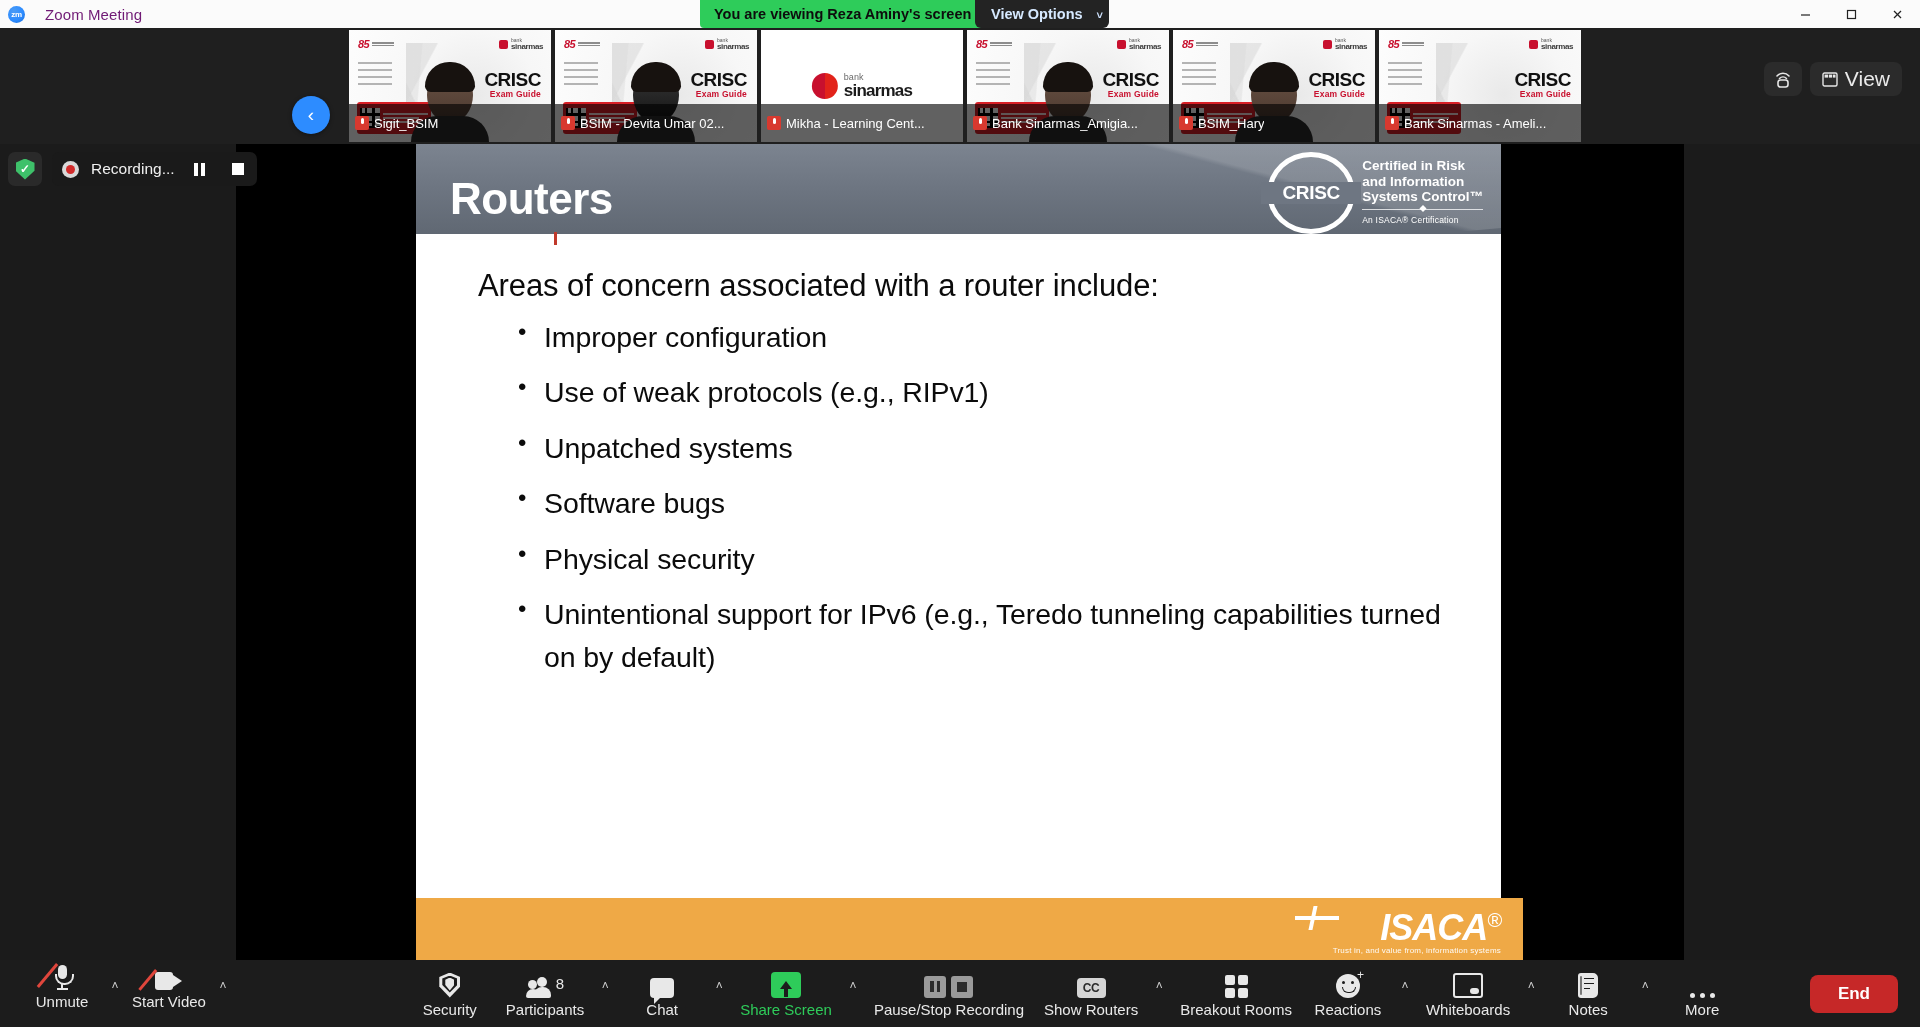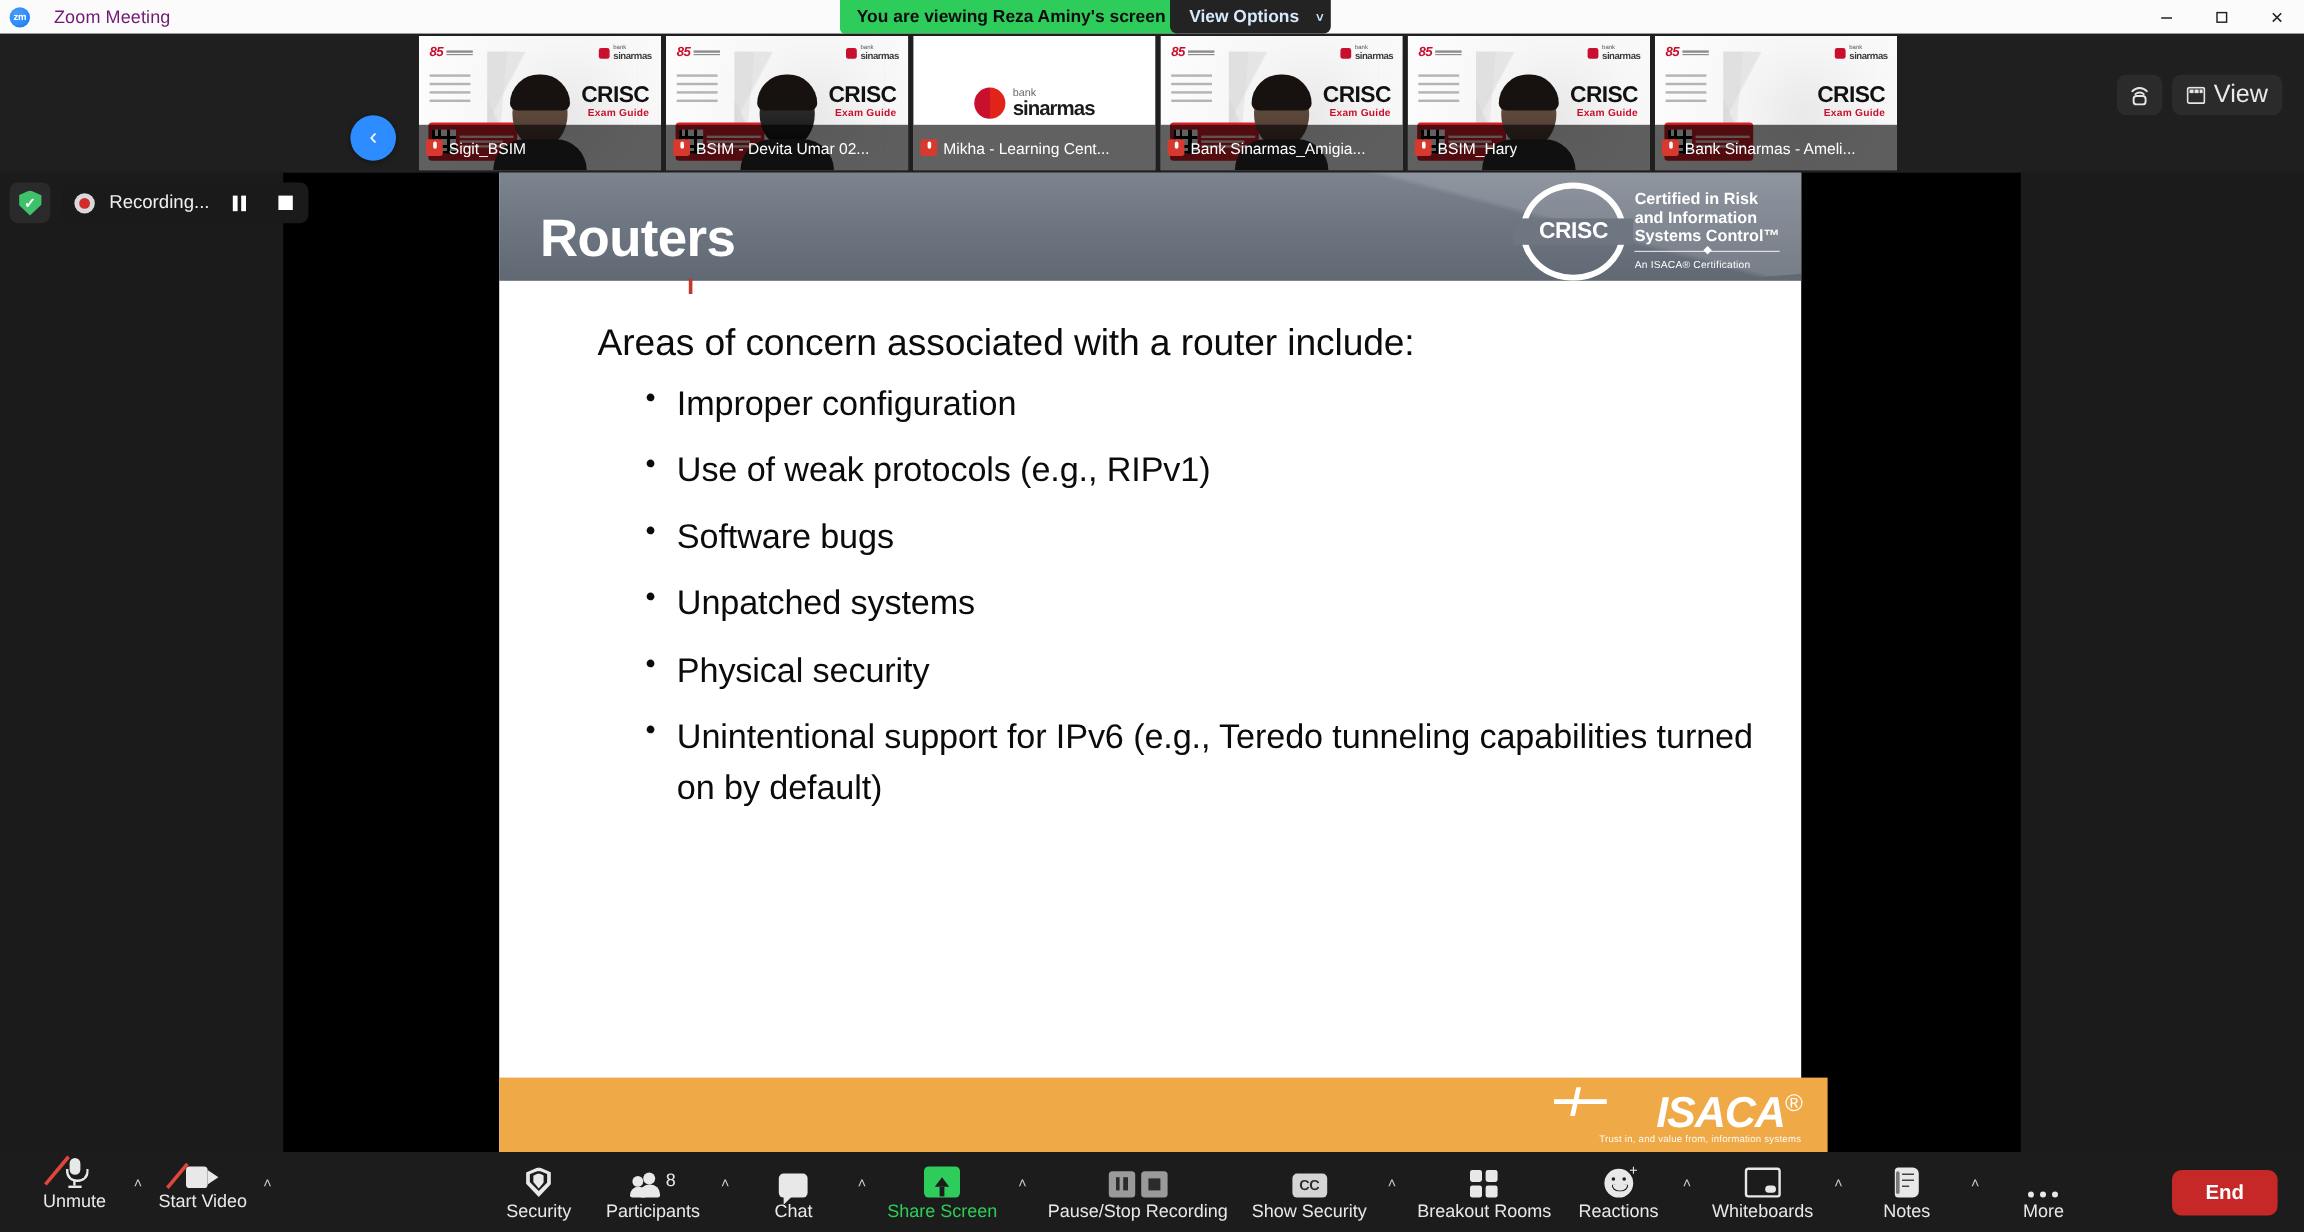--- a/index.html
+++ b/index.html
@@ -211,21 +211,21 @@
     padding:0 2px;width:96px;text-align:center;
   }
   .crisc-words{color:#fff;line-height:15.5px;font-size:13.5px;font-weight:bold;}
   .crisc-words .rule{height:1px;background:rgba(255,255,255,.75);margin:4px 0 3px;position:relative;}
   .crisc-words .rule:after{
     content:"";position:absolute;left:50%;top:-3px;transform:translateX(-50%) rotate(45deg);
     width:5px;height:5px;background:#fff;
   }
   .crisc-words .sub{font-size:8.5px;font-weight:normal;letter-spacing:.2px;}
 
-  .slide-body{position:relative;padding:34px 30px 0 62px;margin-left:20px;}
+  .slide-body{position:relative;padding:34px 30px 0 62px;}
   .lead{
     font-size:31px;color:#0b0b0b;letter-spacing:-.1px;margin:0 0 12px 0;
   }
   .blist{list-style:none;margin:0;padding:0 0 0 66px;}
   .blist li{
     position:relative;font-size:28.5px;color:#0b0b0b;line-height:1.49;
     margin-bottom:13px;letter-spacing:-.1px;
   }
   .blist li:before{
     content:"\2022";position:absolute;left:-26px;top:-2px;font-size:24px;color:#0b0b0b;
@@ -691,22 +691,22 @@
           </div>
         </div>
       </div>
 
       <div class="slide-body">
         <div class="redtick"></div>
         <p class="lead">Areas of concern associated with a router include:</p>
         <ul class="blist">
           <li>Improper configuration</li>
           <li>Use of weak protocols (e.g., RIPv1)</li>
+          <li>Unpatched systems</li>
           <li>Software bugs</li>
-          <li>Unpatched systems</li>
           <li>Physical security</li>
           <li>Unintentional support for IPv6 (e.g., Teredo tunneling capabilities turned on by default)</li>
         </ul>
       </div>
 
       <div class="slide-footer">
         <div class="isaca">
           <div class="word"><span>ISACA</span><em>®</em></div>
           <div class="tag">Trust in, and value from, information systems</div>
         </div>
@@ -829,21 +829,21 @@
               </span>
             </span>
         </span>
         <span class="lbl">Pause/Stop Recording</span>
       </div>
 
       <div class="tb-item">
         <span class="ico">
             <span class="ic-cc">CC</span>
           </span>
-        <span class="lbl">Show Security</span>
+        <span class="lbl">Show Routers</span>
       </div>
       <div class="tb-caret">
           <span>˄</span>
         </div>
 
       <div class="tb-item">
         <span class="ico">
             <span class="ic-grid">
               <i></i>
               <i></i>

